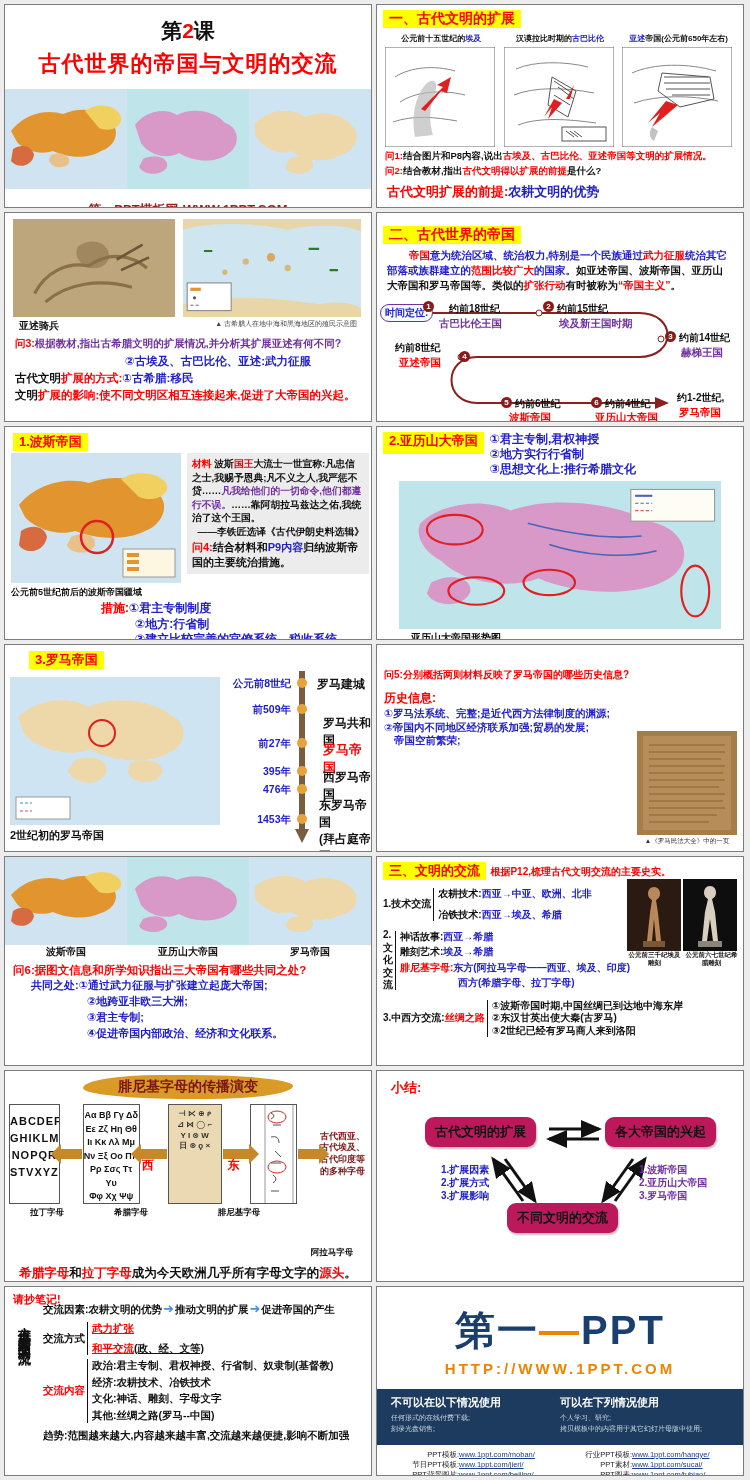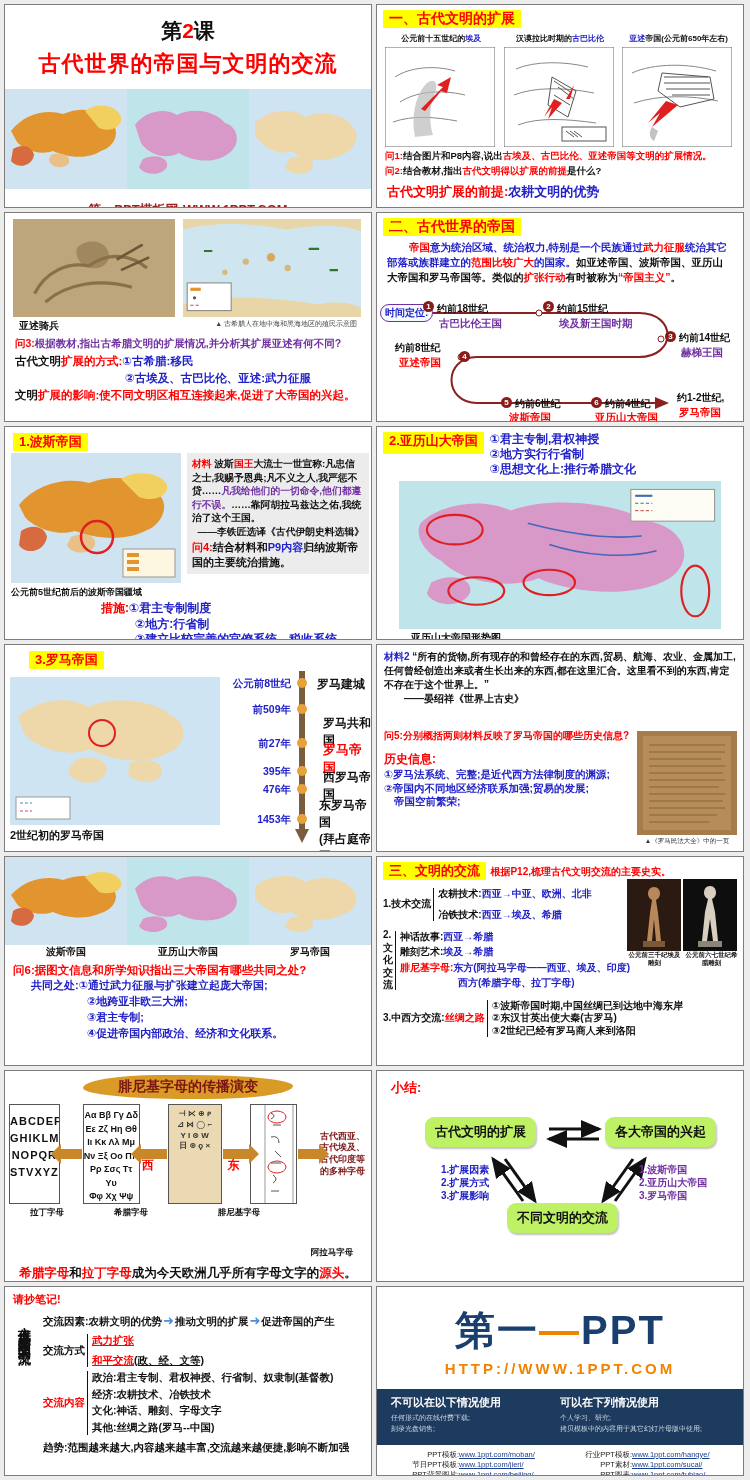--- a/index.html
+++ b/index.html
@@ -69,25 +69,25 @@
   .aram { width:58px; }
   .garr { width:26px; height:10px; position:relative; background:#c8882a; margin:0 1px; }
   .garr.lf::before { content:""; position:absolute; left:-10px; top:-5px; border:10px solid transparent; border-right:10px solid #c8882a; border-left:0; }
   .garr.rt::after { content:""; position:absolute; right:-10px; top:-5px; border:10px solid transparent; border-left:10px solid #c8882a; border-right:0; }
   .dirlbl { position:absolute; font-size:12px; color:#ff0000; }
   .s11-note { font-size:9px; color:#7b1515; width:58px; line-height:1.3; }
   .s11-caps { display:flex; font-size:8.5px; padding:0 6px; }
   .s11-concl { text-align:center; font-size:12.5px; margin-top:6px; }
   .s11-q { text-align:center; font-size:11px; color:#2222c8; margin-top:4px; }
   
-  .obox { position:absolute; background:#bef264; border-radius:9px; font-size:13px; padding:6px 10px; box-shadow:1px 2px 2px rgba(0,0,0,.25); }
+  .obox { position:absolute; background:#be185d; border-radius:9px; font-size:13px; padding:6px 10px; box-shadow:1px 2px 2px rgba(0,0,0,.25); }
   .s12-list { position:absolute; font-size:10px; line-height:1.3; }
   
   .vtitle { position:absolute; left:10px; top:30px; writing-mode:vertical-rl; text-orientation:upright; font-size:13px; letter-spacing:2px; }
-  .s13-main { position:absolute; left:38px; top:26px; width:322px; font-size:10.5px; line-height:1.3; }
+  .s13-main { position:absolute; left:38px; top:14px; width:322px; font-size:10.5px; line-height:1.3; }
   .barrow { color:#4a90d9; font-size:13px; padding:0 1px; }
   .s13-grp { display:flex; align-items:center; margin-top:4px; }
   
   .s14-logo { text-align:center; padding-top:16px; font-size:40px; color:#1a3e6e; letter-spacing:2px; }
   .s14-logo .dash { color:#f08300; font-size:40px; }
   .s14-url { text-align:center; color:#f08300; font-size:15px; letter-spacing:3px; margin-top:2px; }
   .s14-band { background:#1d3b5e; color:#fff; display:flex; padding:6px 14px 8px; margin-top:12px; height:56px; }
   .s14-band > div { flex:1; }
   .s14-band h4 { font-size:11px; margin-bottom:3px; }
   .s14-band p { font-size:7px; font-weight:normal; color:#cdd6e2; line-height:1.5; }
@@ -206,41 +206,41 @@
             <path d="M20 30 h8 M120 28 h10 M140 48 h8" stroke="#2a7a2a" stroke-width="2"></path>
             <rect x="4" y="60" width="42" height="26" fill="#fff" stroke="#888"></rect>
             <path d="M7 66 h10" stroke="#e2952f" stroke-width="3"></path>
             <circle cx="11" cy="74" r="1.5" fill="#555"></circle>
             <path d="M7 81 h10" stroke="#c04080" stroke-width="1" stroke-dasharray="3 2"></path>
           </svg>
         </div>
     </div>
     <div class="s3-capline"><span>亚述骑兵</span><span style="float:right; font-size:7px; font-weight:normal; color:#444;">▲ 古希腊人在地中海和黑海地区的殖民示意图</span></div>
     <div class="s3-q"><span class="r">问3:</span><span class="p">根据教材,指出古希腊文明的扩展情况,并分析其扩展亚述有何不同?</span></div>
+    <div class="s3-line" style="padding-left:120px;"><span class="b">②古埃及、古巴比伦、亚述:武力征服</span></div>
     <div class="s3-line"><span class="k">古代文明</span><span class="r">扩展的方式:</span><span class="b">①古希腊:移民</span></div>
-    <div class="s3-line" style="padding-left:120px;"><span class="b">②古埃及、古巴比伦、亚述:武力征服</span></div>
     <div class="s3-line"><span class="k">文明</span><span class="r">扩展的影响:</span><span class="r">使不同文明区相互连接起来,促进了大帝国的兴起。</span></div>
   </div>
 
   <div class="slide">
-    <div style="padding:4px 6px 0;"><span class="chip" style="font-size:14px;">二、古代世界的帝国</span></div>
+    <div style="padding:12px 6px 0;"><span class="chip" style="font-size:14px;">二、古代世界的帝国</span></div>
     <div class="s4-para"><span class="ind"></span><span class="r">帝国</span><span class="b">意为统治区域、统治权力,特别是一个民族通过</span><span class="r">武力征服</span><span class="b">统治其它部落或族群建立的</span><span class="r">范围比较广大</span><span class="b">的国家。</span><span class="k">如亚述帝国、波斯帝国、亚历山大帝国和罗马帝国等。类似的</span><span class="r">扩张行动</span><span class="k">有时被称为</span><span class="r">“帝国主义”</span><span class="k">。</span></div>
     <svg style="position:absolute; left:0; top:86px;" width="366" height="122" viewBox="0 0 366 122">
       <path d="M38 14 H262 C300 14, 300 58, 262 58 H100 C66 58, 66 104, 100 104 H278" stroke="#8b2020" stroke-width="2" fill="none"></path>
       <path d="M278 98 L292 104 L278 110 Z" fill="#8b2020"></path>
       <circle cx="42" cy="14" r="3" fill="#fff" stroke="#8b2020"></circle>
         <circle cx="162" cy="14" r="3" fill="#fff" stroke="#8b2020"></circle>
         <circle cx="284" cy="40" r="3" fill="#fff" stroke="#8b2020"></circle>
         <circle cx="84" cy="58" r="3" fill="#fff" stroke="#8b2020"></circle>
         <circle cx="128" cy="104" r="3" fill="#fff" stroke="#8b2020"></circle>
         <circle cx="218" cy="104" r="3" fill="#fff" stroke="#8b2020"></circle>
     </svg>
     <div class="tl-label">时间定位:</div>
     <div class="nd" style="left:46px; top:88px;">1</div>
-    <div class="tl-t" style="left:60px; top:89px;">约前18世纪</div>
+    <div class="tl-t" style="left:72px; top:89px;">约前18世纪</div>
     <div class="tl-n p" style="left:62px; top:104px;">古巴比伦王国</div>
     <div class="nd" style="left:166px; top:88px;">2</div>
     <div class="tl-t" style="left:180px; top:89px;">约前15世纪</div>
     <div class="tl-n p" style="left:182px; top:104px;">埃及新王国时期</div>
     <div class="nd" style="left:288px; top:118px;">3</div>
     <div class="tl-t" style="left:302px; top:118px;">约前14世纪</div>
     <div class="tl-n p" style="left:304px; top:133px;">赫梯王国</div>
     <div class="nd" style="left:82px; top:138px;">4</div>
     <div class="tl-t" style="left:18px; top:128px;">约前8世纪</div>
     <div class="tl-n r" style="left:22px; top:143px;">亚述帝国</div>
@@ -340,21 +340,20 @@
     <div class="s7-years r" style="position:absolute; left:216px; top:92px; width:70px; text-align:right;">前27年</div>
     <div class="r" style="position:absolute; left:318px; top:96px; font-size:13px;">罗马帝国</div>
     <div class="s7-years" style="position:absolute; left:216px; top:120px; width:70px; text-align:right;">395年</div>
     <div style="position:absolute; left:318px; top:124px; font-size:12px;">西罗马帝国</div>
     <div class="s7-years" style="position:absolute; left:216px; top:138px; width:70px; text-align:right;">476年</div>
     <div style="position:absolute; left:314px; top:152px; font-size:12px;"><span>东罗马帝国</span><br><span>(拜占庭帝国)</span></div>
     <div class="s7-years" style="position:absolute; left:216px; top:168px; width:70px; text-align:right;">1453年</div>
   </div>
 
   <div class="slide">
-    <div class="s8-txt"><span class="b">材料2</span> <span class="k">“所有的货物,所有现存的和曾经存在的东西,贸易、航海、农业、金属加工,任何曾经创造出来或者生长出来的东西,都在这里汇合。这里看不到的东西,肯定不存在于这个世界上。”</span><br><span class="k" style="padding-left:20px;">——晏绍祥《世界上古史》</span></div>
     <div class="s8-txt r" style="margin-right:104px;margin-top:18px;">问5:分别概括两则材料反映了罗马帝国的哪些历史信息?</div>
     <div style="padding:8px 7px 0; margin-right:108px;">
       <div class="r" style="font-size:12px;">历史信息:</div>
       <div class="s8-info b">
           <div>①罗马法系统、完整;是近代西方法律制度的渊源;</div>
           <div>②帝国内不同地区经济联系加强;贸易的发展;</div>
           <div style="padding-left:10px;">帝国空前繁荣;</div>
         </div>
     </div>
     <div style="position:absolute; right:6px; top:86px; width:100px; text-align:center;">

